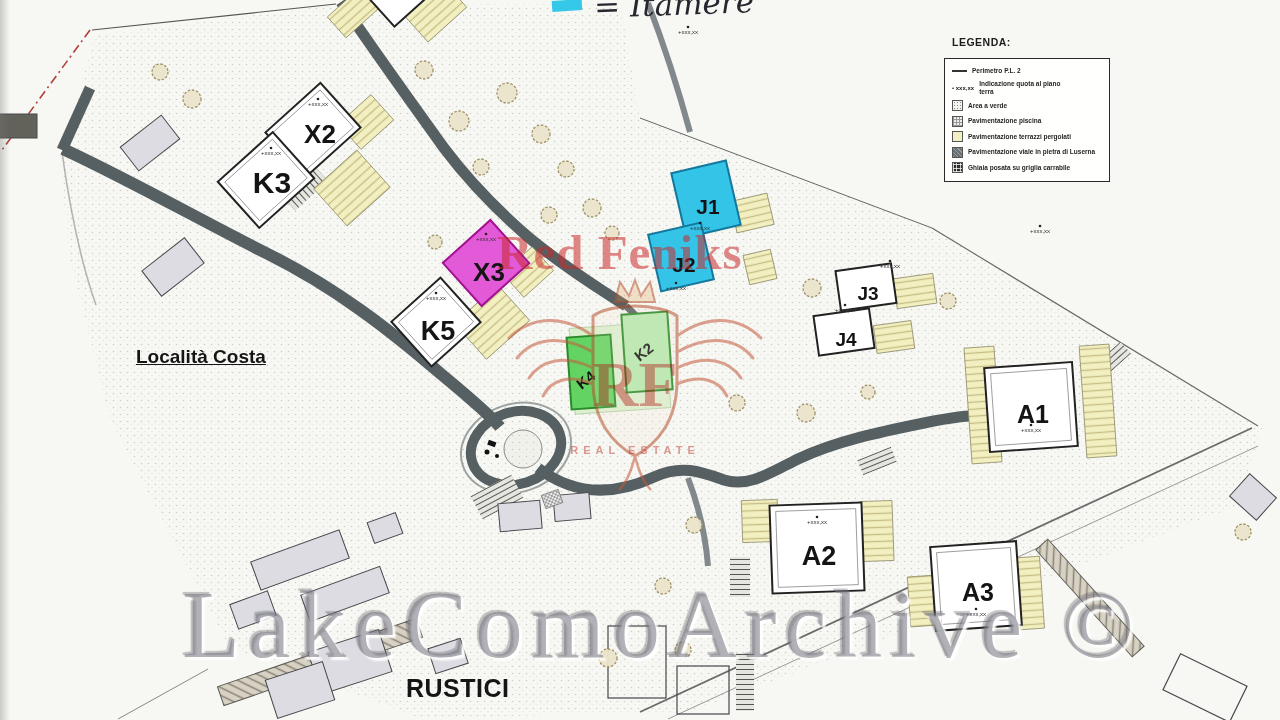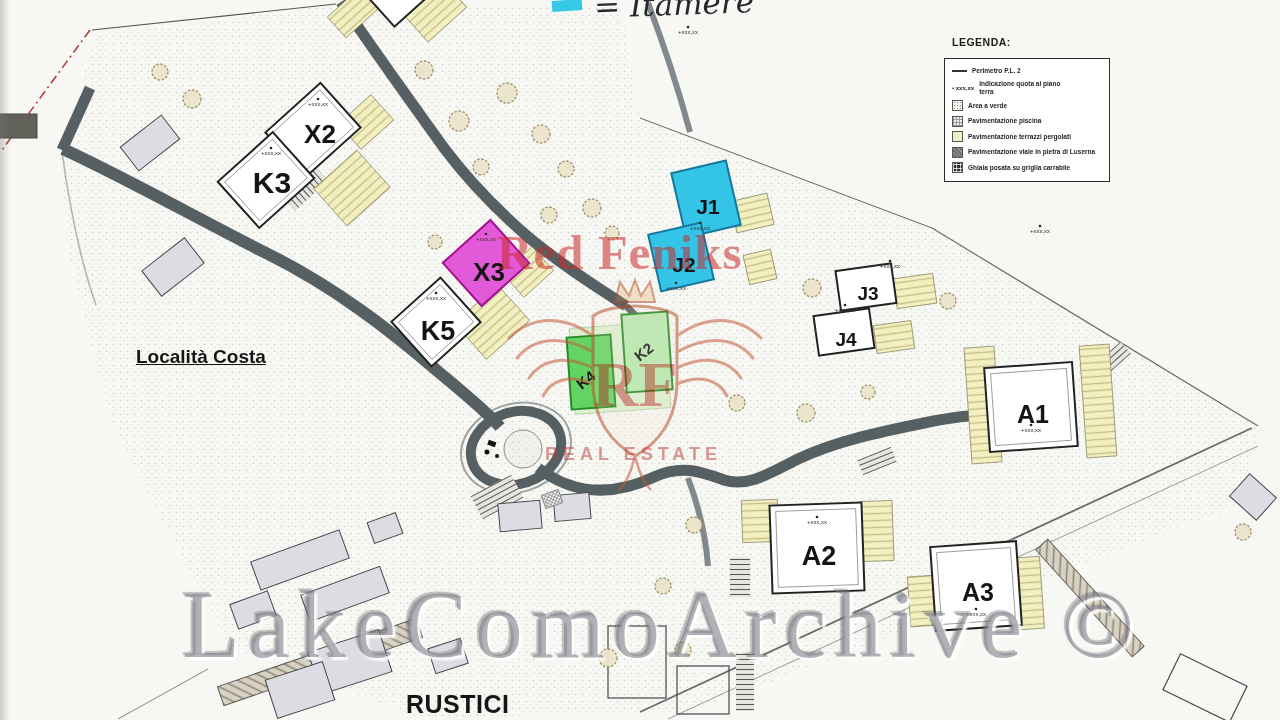--- a/index.html
+++ b/index.html
@@ -16,27 +16,27 @@
   .lg-line{width:15px;border-top:2px solid #333;flex:0 0 auto;}
   .lg-quota{font-size:6px;font-weight:bold;color:#1f1f1f;flex:0 0 auto;}
   .lg-sw{width:11px;height:11px;border:1px solid #555;flex:0 0 auto;box-sizing:border-box;}
   .sw-verde{background-color:#f4f4ee;background-image:radial-gradient(circle,#8a8a80 25%,transparent 26%);background-size:3px 3px;}
   .sw-piscina{background-color:#ededed;background-image:repeating-linear-gradient(0deg,#999 0 1px,transparent 1px 3px),repeating-linear-gradient(90deg,#999 0 1px,transparent 1px 3px);}
   .sw-terrazzi{background-color:#f2efc0;}
   .sw-viale{background-color:#6b7276;background-image:repeating-linear-gradient(45deg,rgba(255,255,255,.3) 0 1px,transparent 1px 3px);}
   .sw-ghiaia{background-color:#2e2e2e;background-image:repeating-linear-gradient(0deg,rgba(255,255,255,.75) 0 1px,transparent 1px 3.5px),repeating-linear-gradient(90deg,rgba(255,255,255,.75) 0 1px,transparent 1px 3.5px);}
   
   #locality-label{left:136px;top:346px;font-size:19px;font-weight:bold;color:#151515;text-decoration:underline;}
-  #rustici-label{left:406px;top:674px;font-size:25px;font-weight:bold;color:#151515;letter-spacing:.5px;margin-top:16px;}
+  #rustici-label{left:406px;top:674px;font-size:25px;font-weight:bold;color:#151515;letter-spacing:.5px;}
   
   #hand-swatch{left:552px;top:0px;width:30px;height:11px;transform:rotate(-4deg);}
   #hand-note{left:594px;top:-14px;font-family:"DejaVu Serif",serif;font-style:italic;font-size:31px;color:#26262e;transform:rotate(-2deg);white-space:nowrap;}
   
   #wm-brand{left:497px;top:224px;font-family:"Liberation Serif",serif;font-weight:bold;font-size:49px;color:rgba(200,42,42,.55);letter-spacing:1px;z-index:4;white-space:nowrap;}
-  #wm-tagline{left:545px;top:444px;width:180px;font-size:18px;font-weight:bold;letter-spacing:5px;color:rgba(190,55,50,.5);z-index:4;}
+  #wm-tagline{left:545px;top:444px;width:180px;text-align:center;font-size:11px;font-weight:bold;letter-spacing:5px;color:rgba(190,55,50,.5);z-index:4;}
   #wm-logo{left:497px;top:276px;z-index:4;opacity:.55;}
   #wm-archive{left:182px;top:570px;font-family:"Liberation Serif",serif;font-size:95px;color:rgba(122,122,132,.58);letter-spacing:8px;z-index:5;white-space:nowrap;text-shadow:3px 3px 2px rgba(255,255,255,.95),-2px -2px 1px rgba(85,85,95,.35);}
 </style>
 </head>
 <body>
 
 <div id="stage">
 
 <svg id="plan-svg" width="1280" height="720" viewBox="0 0 1280 720">
   <defs>

